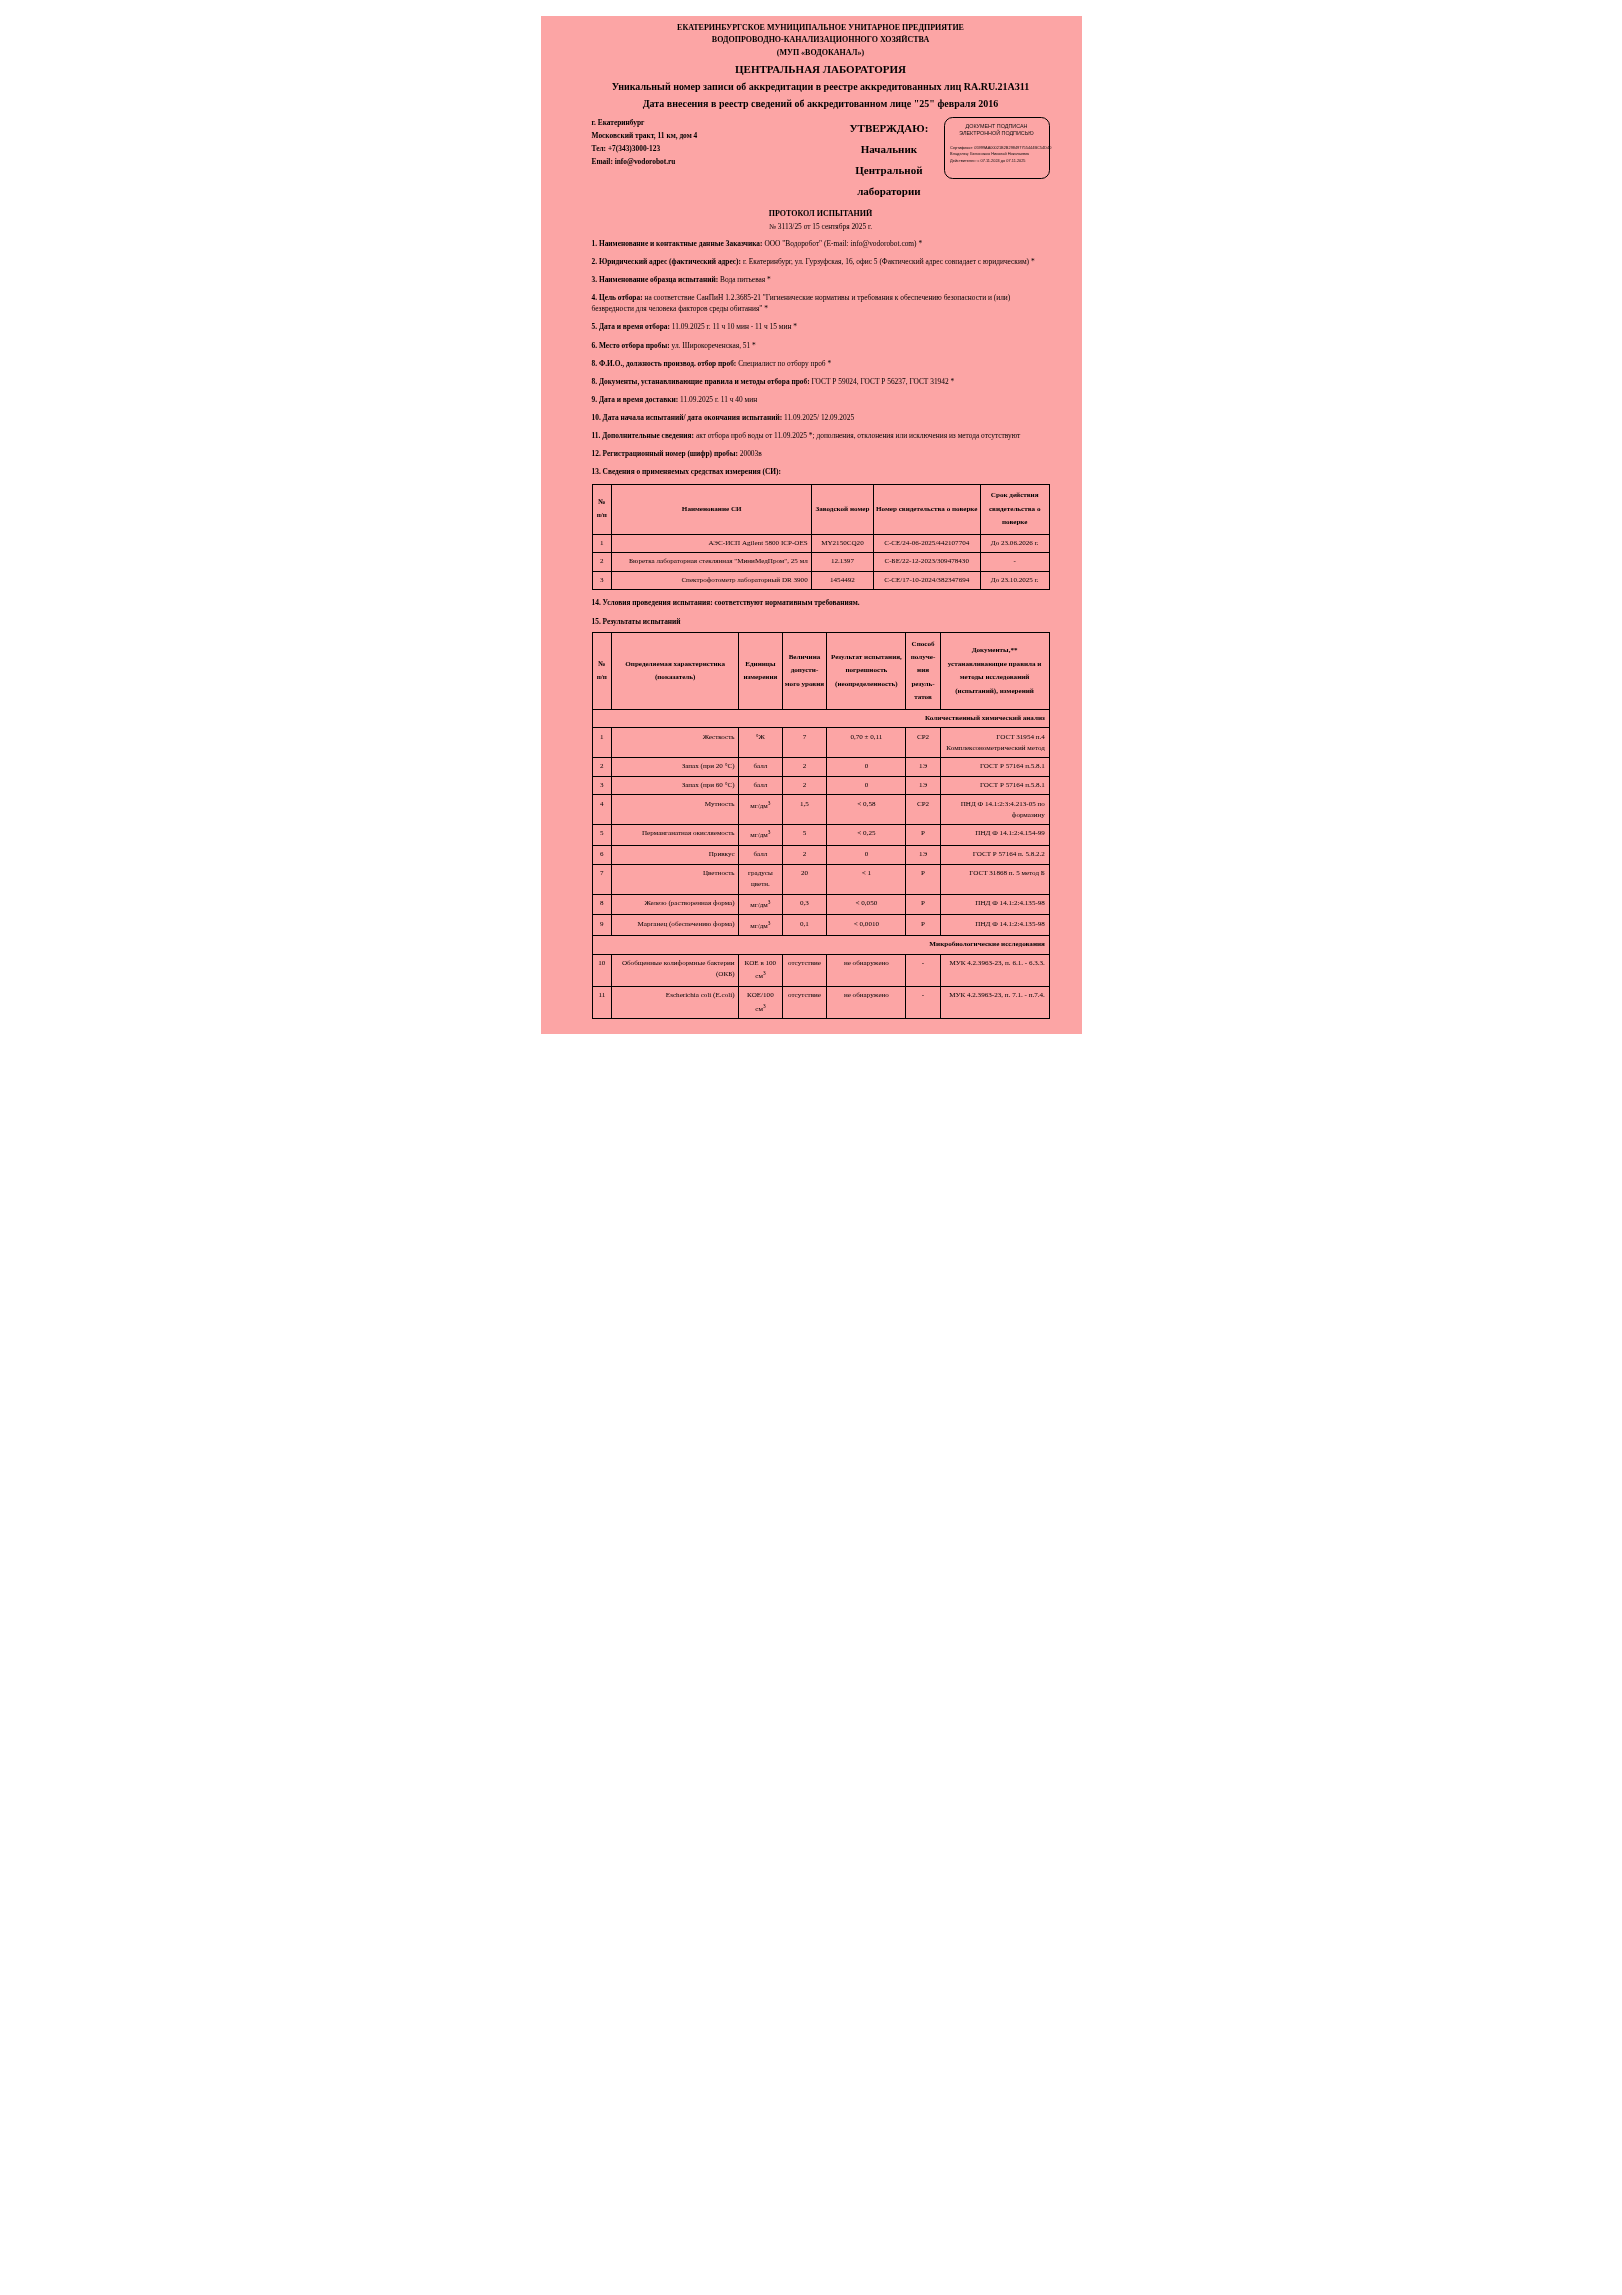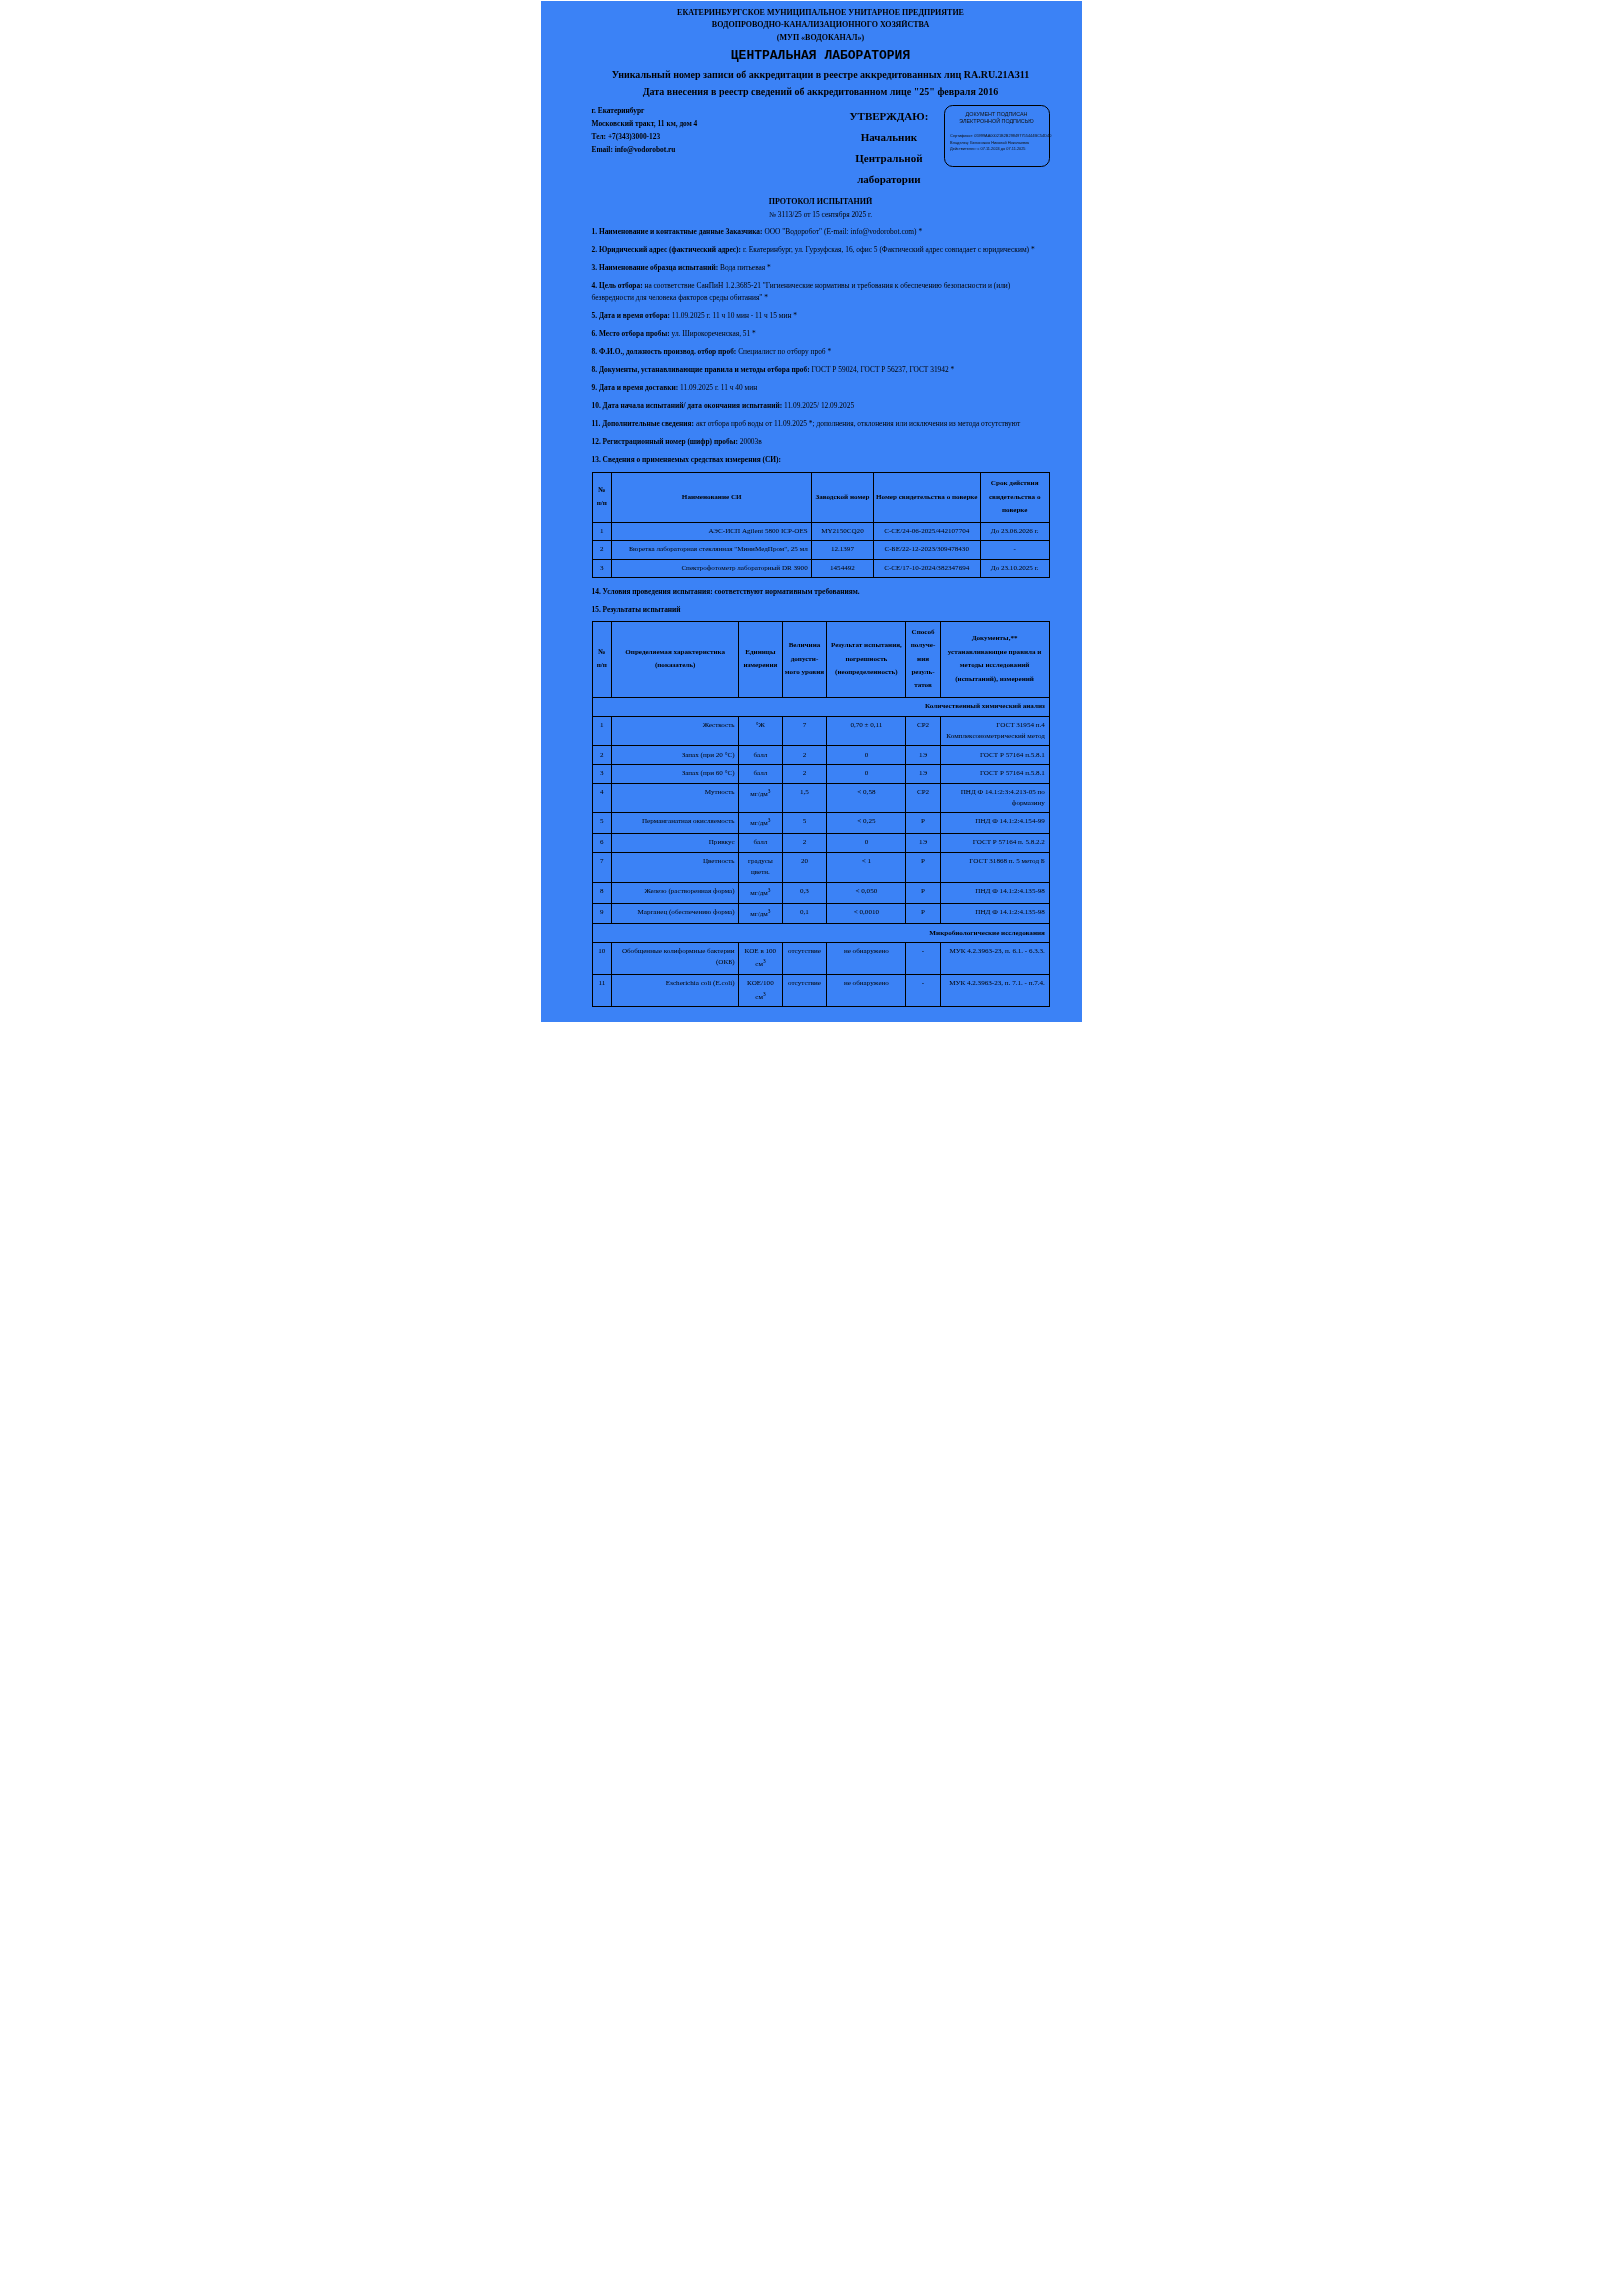--- a/index.html
+++ b/index.html
@@ -1,30 +1,30 @@
 <!DOCTYPE html>
 <html style="font-size:8.2px"><head>
 <meta charset="utf-8">
 <style>
   html, body { margin: 0; padding: 0; background: #ffffff; }
   .page {
     width: 541px;
     min-height: 765px;
-    margin: 1px auto;
+    margin: 16px auto;
     box-sizing: border-box;
     padding: 6.1px 32px 14.3px 51px;
-    background: #3b82f6;
+    background: #fca5a5;
     color: #000;
     font-family: "Liberation Serif", "DejaVu Serif", serif;
     font-size: 7.4px;
   }
   
   .doc-header { text-align: center; font-weight: bold; line-height: 1.55; }
   .doc-header .org  { font-size: 8px; }
-  .doc-header .lab  { font-size: 13px; margin-top: 1.5px; font-family: Liberation Mono, monospace; }
+  .doc-header .lab  { font-size: 11px; margin-top: 1.5px; }
   .doc-header .accred { font-size: 10px; margin-top: 1.5px; }
   
   .top-row { display: flex; align-items: flex-start; margin-top: 5.1px; }
   .contacts { flex: 1 1 auto; font-weight: bold; font-size: 7.4px; line-height: 1.75; }
   .approve { flex: 0 0 99px; font-weight: bold; font-size: 11px; line-height: 1.9; margin-top: 1px; text-align: center; }
   .stamp {
     flex: 0 0 auto;
     width: 106px; height: 62px;
     box-sizing: border-box;
     border: 1.8px solid #000;

